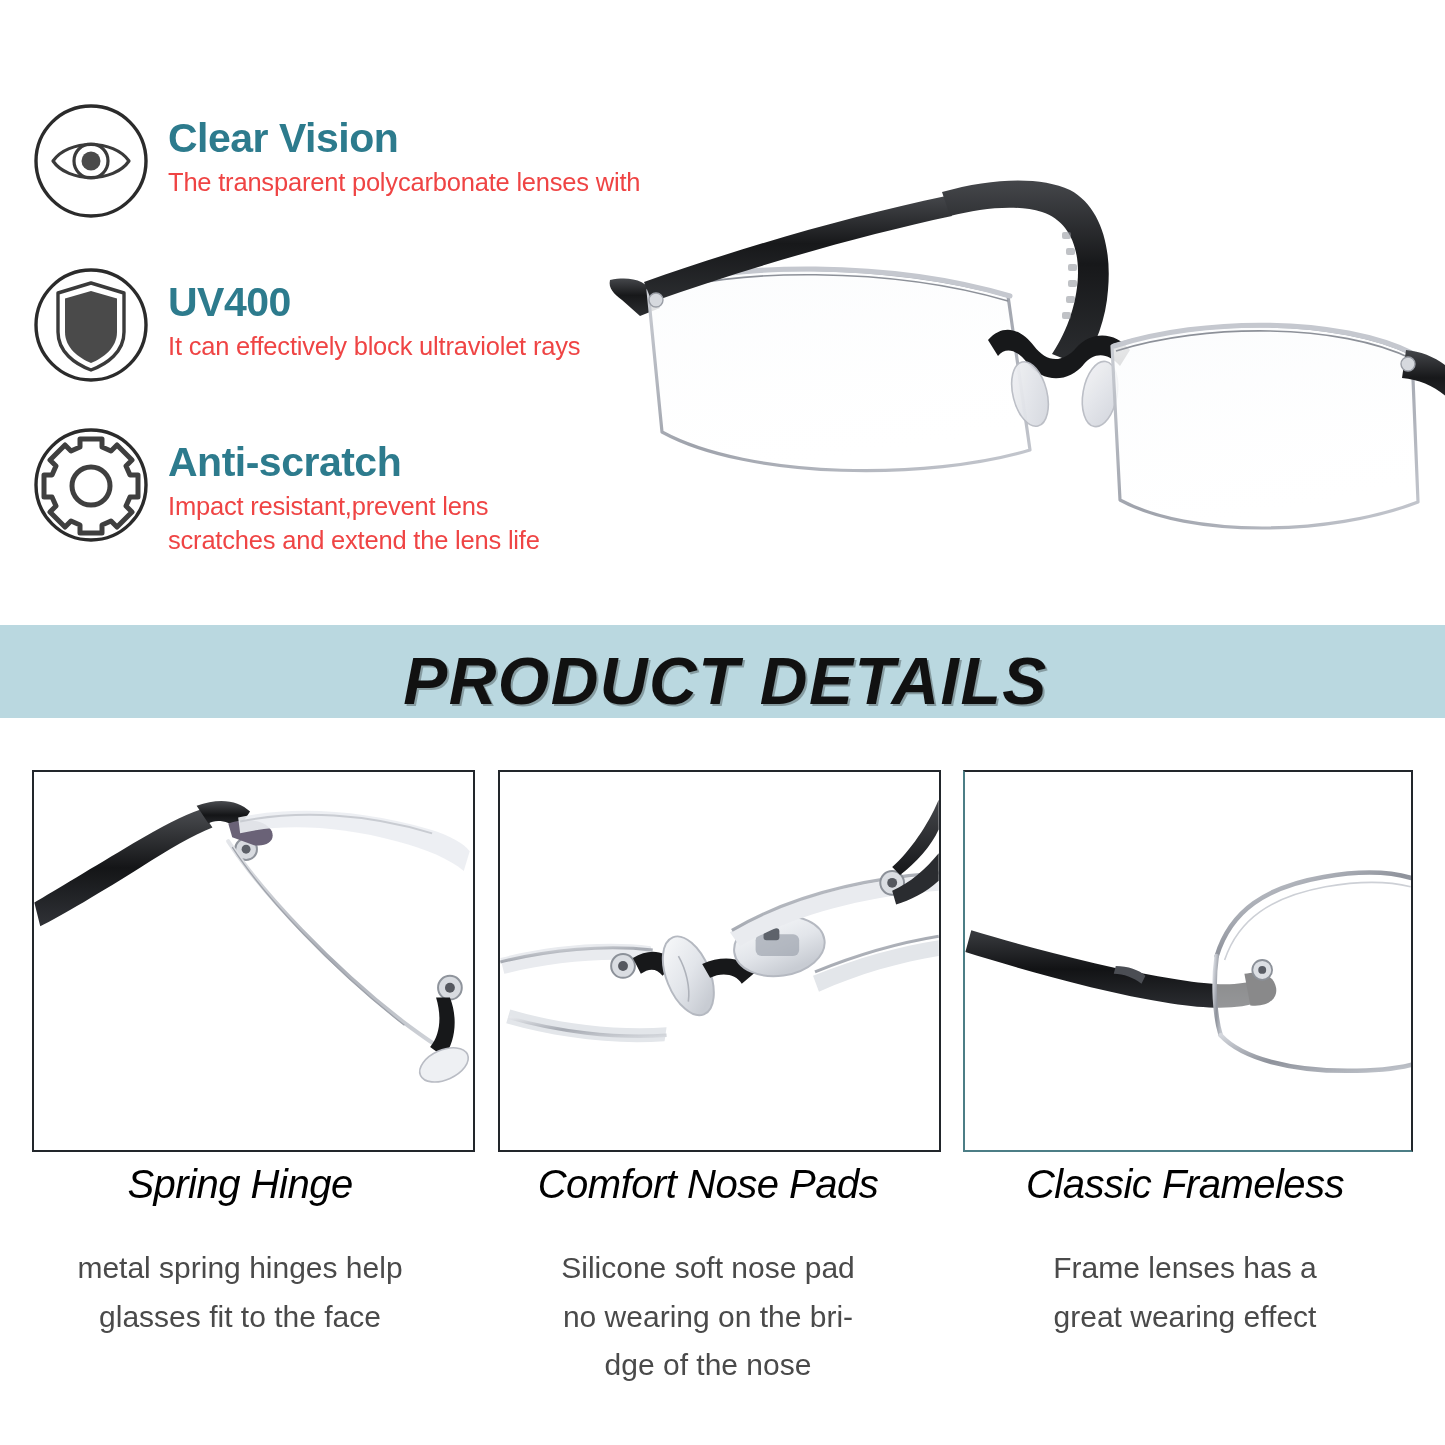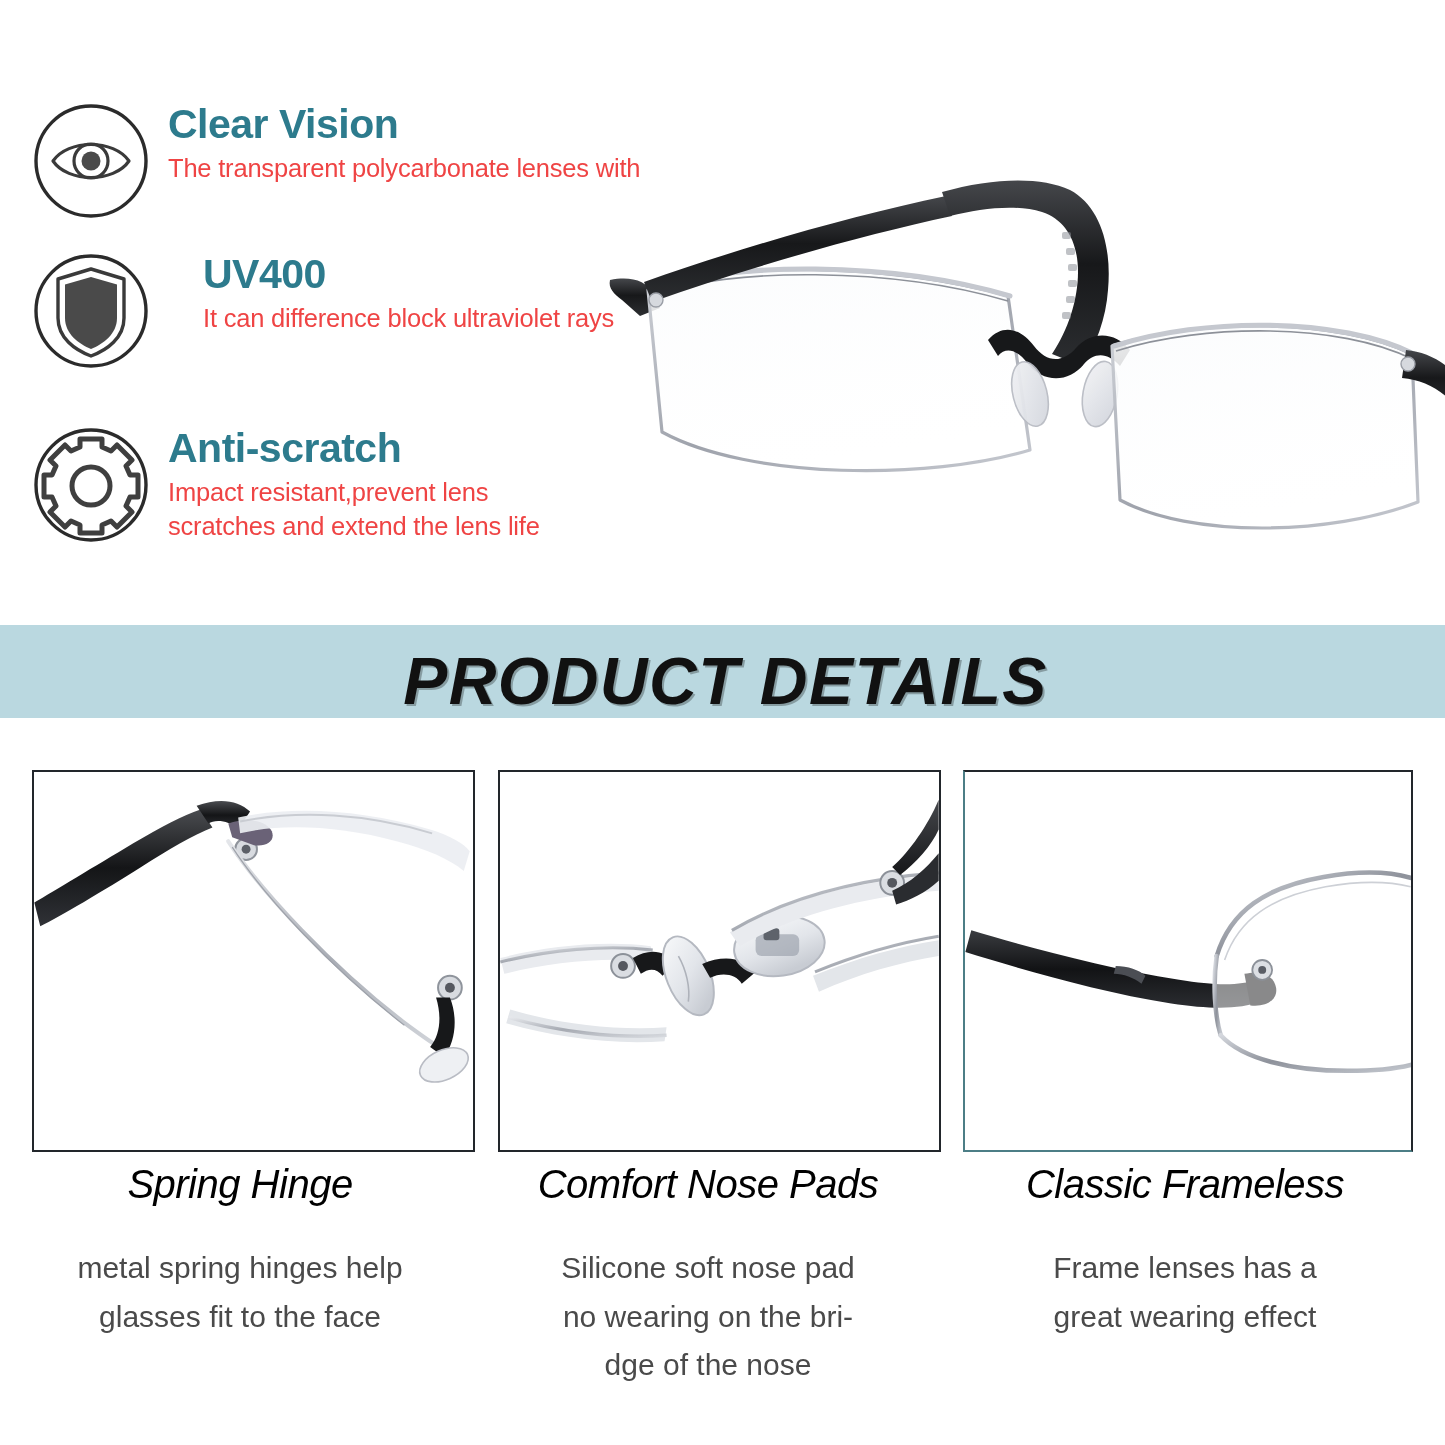--- a/index.html
+++ b/index.html
@@ -9,27 +9,27 @@
     color:#3d3d3d;
   }
   .page{position:absolute;inset:0;background:#fff;}
 
   
   .top-section{position:absolute;left:0;top:0;width:1445px;height:622px;background:#fff;}
 
   .feature-list{position:absolute;left:0;top:0;width:720px;height:622px;}
   .feature{position:absolute;left:28px;display:flex;align-items:flex-start;}
   .feature-0{top:98px;}
-  .feature-1{top:248px;gap:35px;}
+  .feature-1{top:262px;}
   .feature-2{top:422px;}
 
   .feat-icon{width:126px;height:126px;flex:0 0 126px;position:relative;}
   .feat-icon svg{display:block;width:126px;height:126px;}
 
-  .feat-text{padding-left:14px;padding-top:6px;}
+  .feat-text{padding-left:14px;padding-top:6px;margin-top:14px;}
   .feat-title{
     font-size:41px;font-weight:bold;color:#2d7b8d;
     line-height:1.0;letter-spacing:-0.5px;margin:0 0 7px 0;white-space:nowrap;
   }
   .feat-line{
     font-size:25.5px;color:#ef4444;line-height:1.33;
     white-space:nowrap;letter-spacing:-0.2px;
   }
 
   
@@ -102,21 +102,21 @@
       <div class="feature feature-1">
         <div class="feat-icon">
           <svg viewBox="0 0 126 126" xmlns="http://www.w3.org/2000/svg">
             <circle cx="63" cy="63" r="55" fill="none" stroke="#2b2b2b" stroke-width="3.4"></circle>
             <path d="M63 21 L96 31 L96 70 C96 90, 79 102, 63 108 C47 102, 30 90, 30 70 L30 31 Z" fill="none" stroke="#3a3a3a" stroke-width="3.4" stroke-linejoin="round"></path>
             <path d="M63 29 L89 36.5 L89 70 C89 86, 75 96, 63 101 C51 96, 37 86, 37 70 L37 36.5 Z" fill="#4a4a4a"></path>
           </svg>
         </div>
         <div class="feat-text">
           <div class="feat-title">UV400</div>
-          <div class="feat-line">It can difference block ultraviolet rays</div>
+          <div class="feat-line">It can effectively block ultraviolet rays</div>
         </div>
       </div>
 
       <div class="feature feature-2">
         <div class="feat-icon">
           <svg viewBox="0 0 126 126" xmlns="http://www.w3.org/2000/svg">
             <circle cx="63" cy="63" r="55" fill="none" stroke="#2b2b2b" stroke-width="3.4"></circle>
             <g fill="none" stroke="#3f3f3f" stroke-width="5" stroke-linejoin="round">
               <path d="M52 22 L74 22 L74 30 L83 34 L89 28 L104 43 L98 49 L102 58 L110 58 L110 80
                        L102 80 L98 89 L104 95 L89 110 L83 104 L74 108 L74 116 L52 116 L52 108

